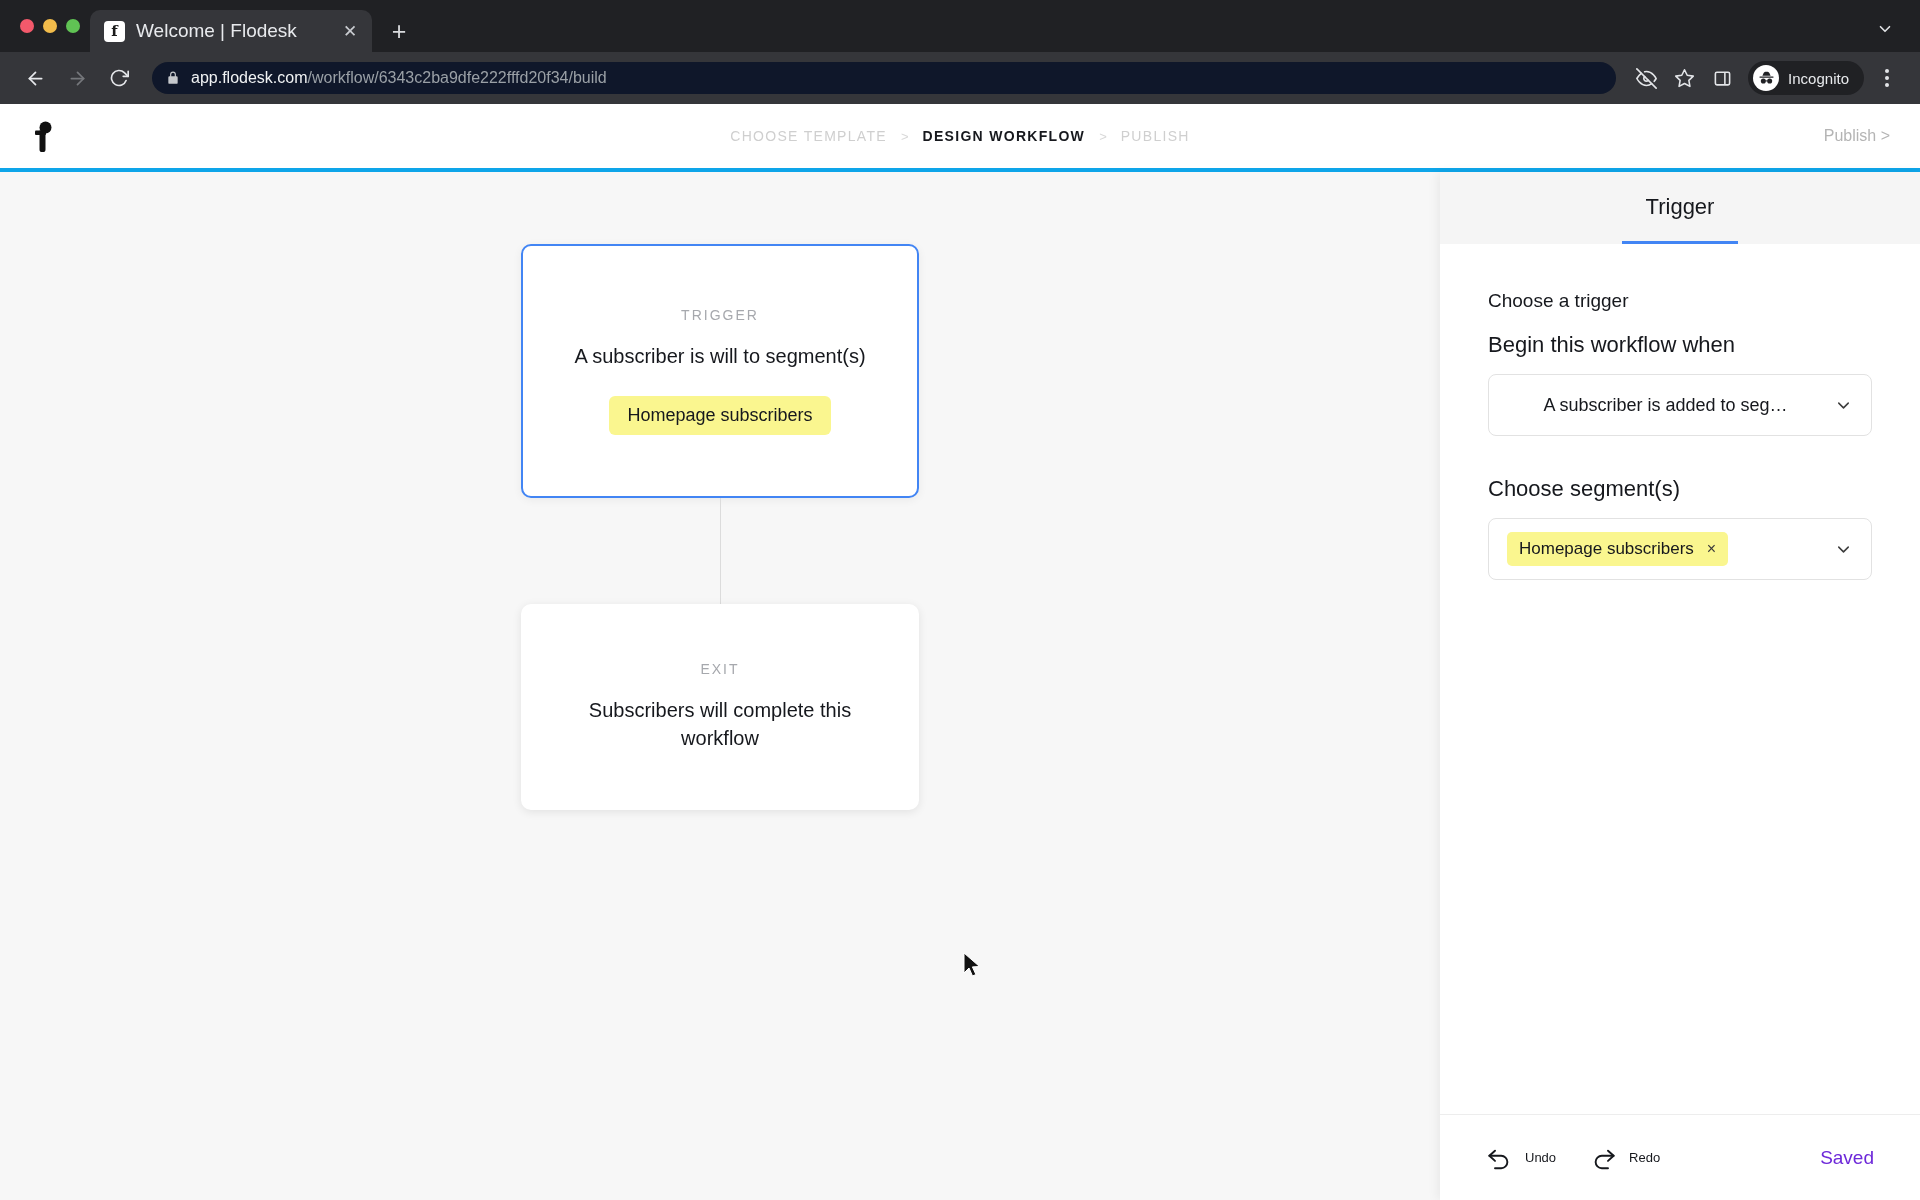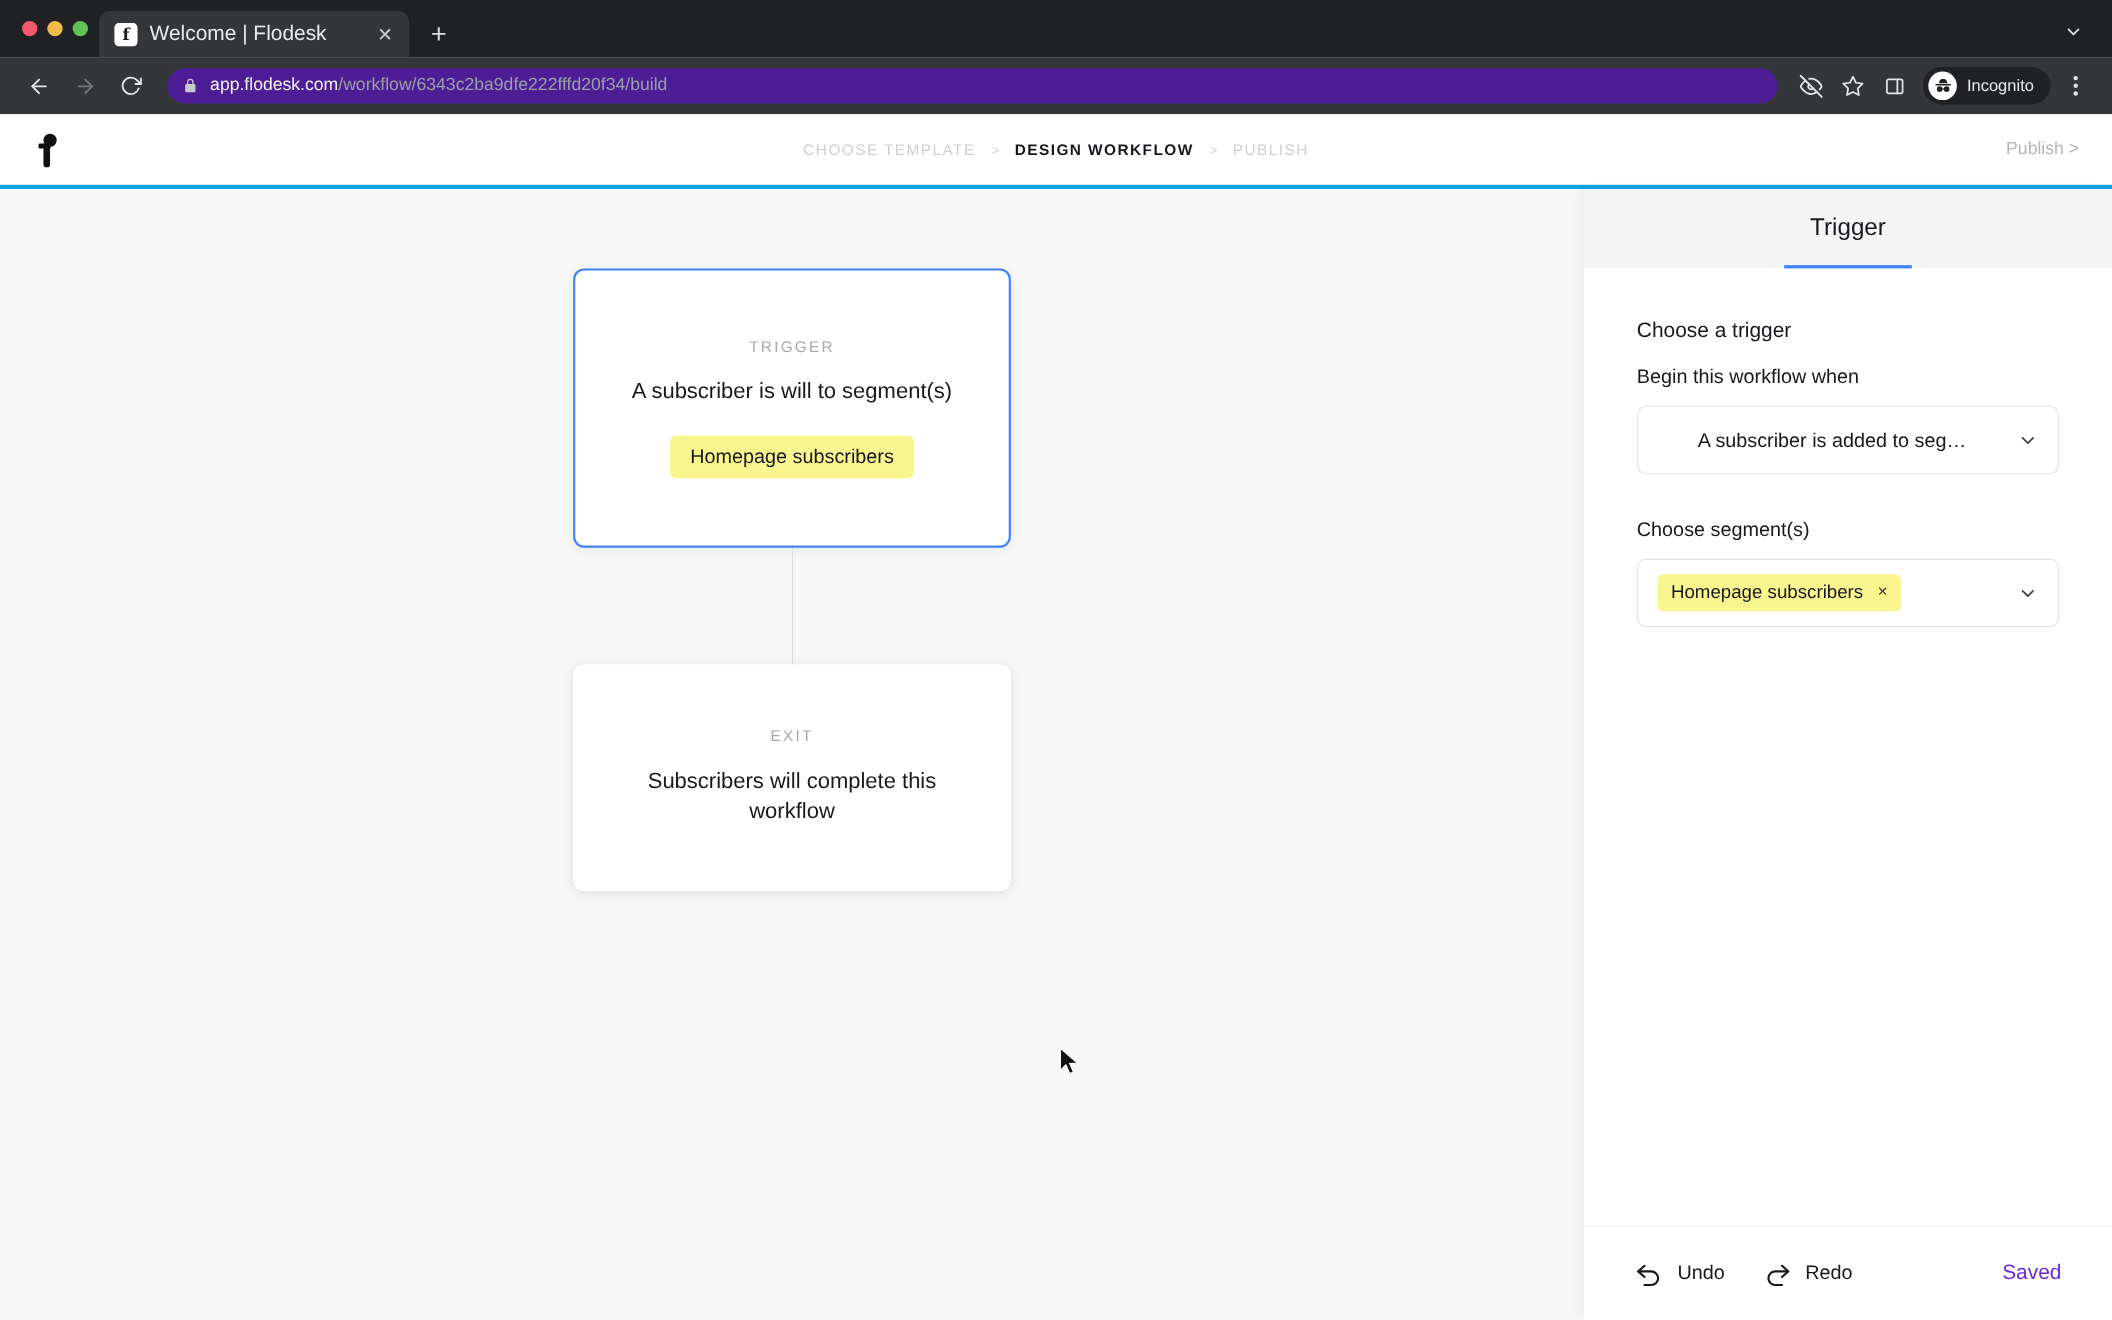--- a/index.html
+++ b/index.html
@@ -56,21 +56,21 @@
   .toolbar {
     height: 52px; background: #35363a; display: flex; align-items: center;
     padding: 0 16px; gap: 4px; flex: 0 0 52px;
   }
   .navbtn {
     width: 38px; height: 38px; border-radius: 50%; display: flex;
     align-items: center; justify-content: center; color: #e5e7ea; flex: 0 0 38px;
   }
   .navbtn.disabled { color: #75777b; }
   .omnibox {
-    flex: 1; height: 28px; background: #4c1d95; border-radius: 19px;
+    flex: 1; height: 28px; background: #0f172a; border-radius: 19px;
     display: flex; align-items: center; padding: 16px 14px; gap: 11px;
     margin: 0 8px 0 10px; min-width: 0;
   }
   .omni-url { font-size: 16px; white-space: nowrap; overflow: hidden; }
   .omni-url .host { color: #f1f3f4; }
   .omni-url .path { color: #9aa0a6; }
   .toolbar-icons { display: flex; align-items: center; gap: 2px; }
   .ticon {
     width: 36px; height: 36px; display: flex; align-items: center;
     justify-content: center; color: #e3e5e8;
@@ -159,21 +159,21 @@
     height: 72px; flex: 0 0 72px; background: #f5f5f5;
     display: flex; align-items: stretch; justify-content: center;
   }
   .panel-tab {
     display: flex; align-items: center; justify-content: center; padding: 0 24px;
     font-size: 22px; color: #16181d; border-bottom: 3px solid transparent;
   }
   .panel-tab.active { border-bottom-color: #4285f4; }
   .panel-body { flex: 1; padding: 46px 48px 0 48px; overflow: hidden; }
   .panel-heading { font-size: 19px; color: #16181d; margin-bottom: 20px; }
-  .field-label { font-size: 18px; color: #16181d; margin-bottom: 16px; }
+  .field-label { font-size: 22px; color: #16181d; margin-bottom: 16px; }
   .select-box {
     height: 62px; border: 1px solid #e2e2e2; border-radius: 8px;
     display: flex; align-items: center; padding: 0 18px; gap: 10px;
     margin-bottom: 40px; background: #ffffff;
   }
   .select-value {
     flex: 1; font-size: 18px; color: #16181d; text-align: center;
     white-space: nowrap; overflow: hidden; text-overflow: ellipsis;
   }
   .select-box.tags { justify-content: flex-start; }
@@ -184,21 +184,21 @@
   .tag-x { color: #3a3a3a; font-size: 16px; line-height: 1; }
   .chev { color: #3c3c3c; flex: 0 0 auto; display: flex; align-items: center; }
   .spacer { flex: 1; }
 
   .panel-footer {
     height: 86px; flex: 0 0 86px; border-top: 1px solid #ededed;
     display: flex; align-items: center; padding: 0 46px; gap: 34px;
     background: #ffffff;
   }
   .foot-btn {
-    display: flex; align-items: center; gap: 12px; font-size: 18px; color: #16181d;
+    display: flex; align-items: center; gap: 12px; font-size: 13px; color: #16181d;
   }
   .saved-text { margin-left: auto; font-size: 19px; color: #6d28d9; }
 </style>
 </head>
 <body>
 
 <div class="browser">
 
   <div class="tabstrip">
     <div class="traffic">

